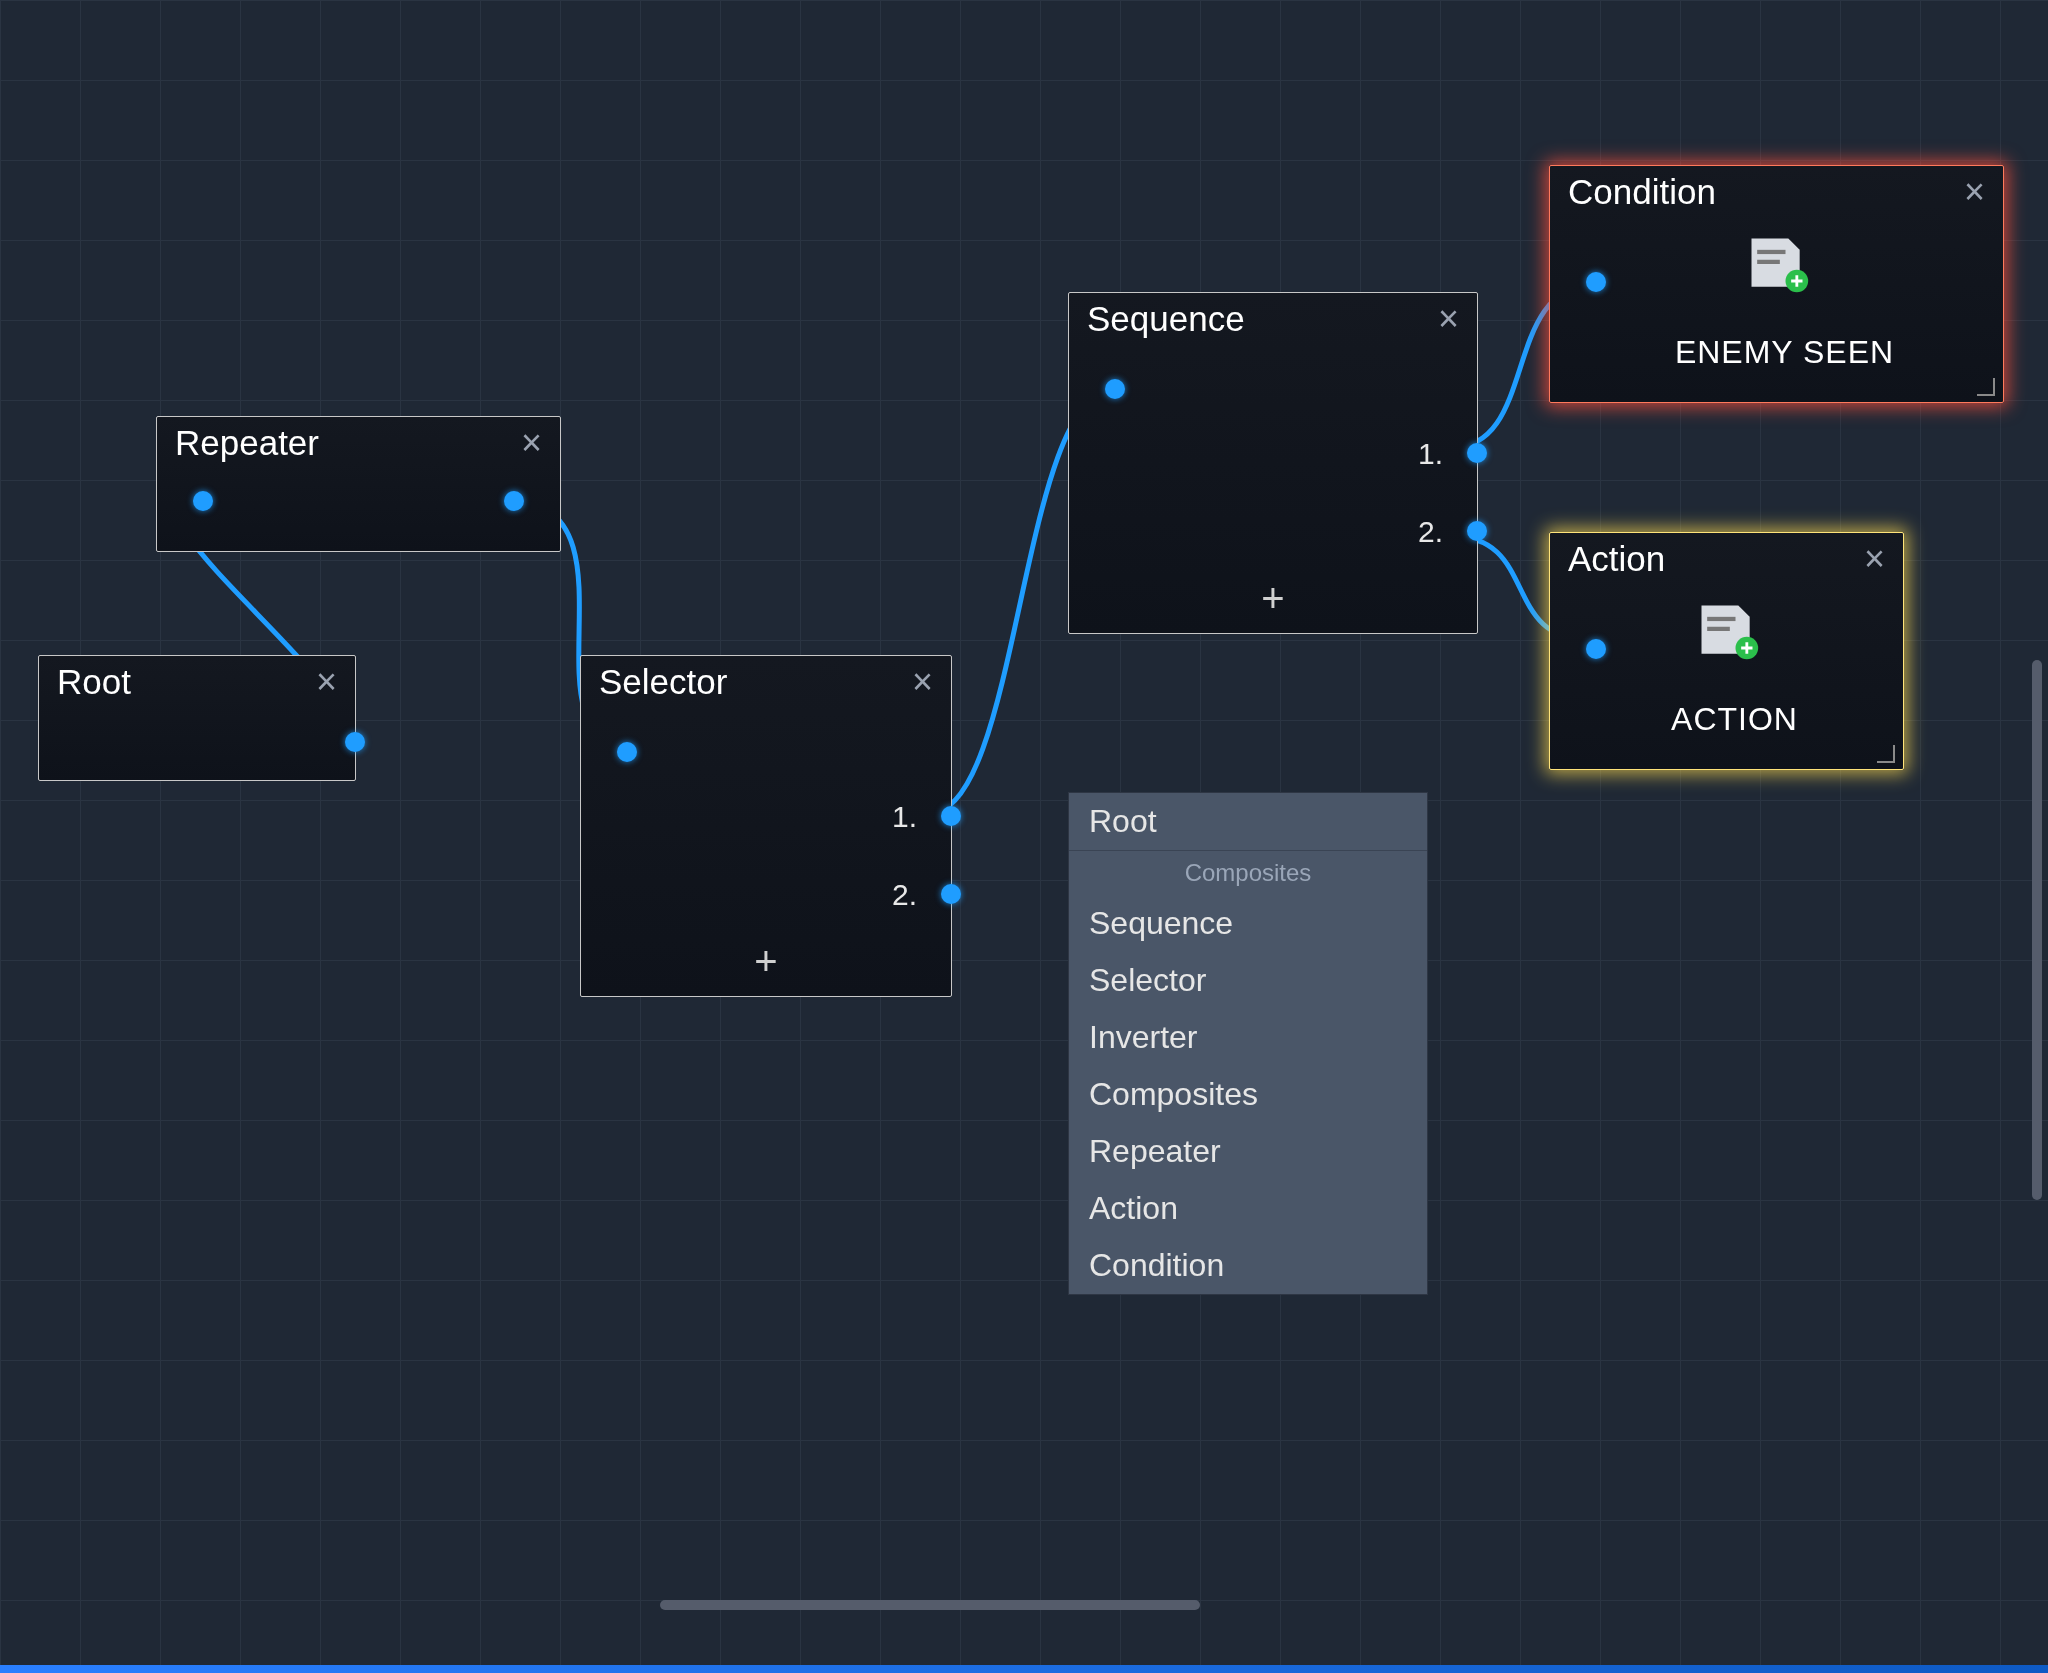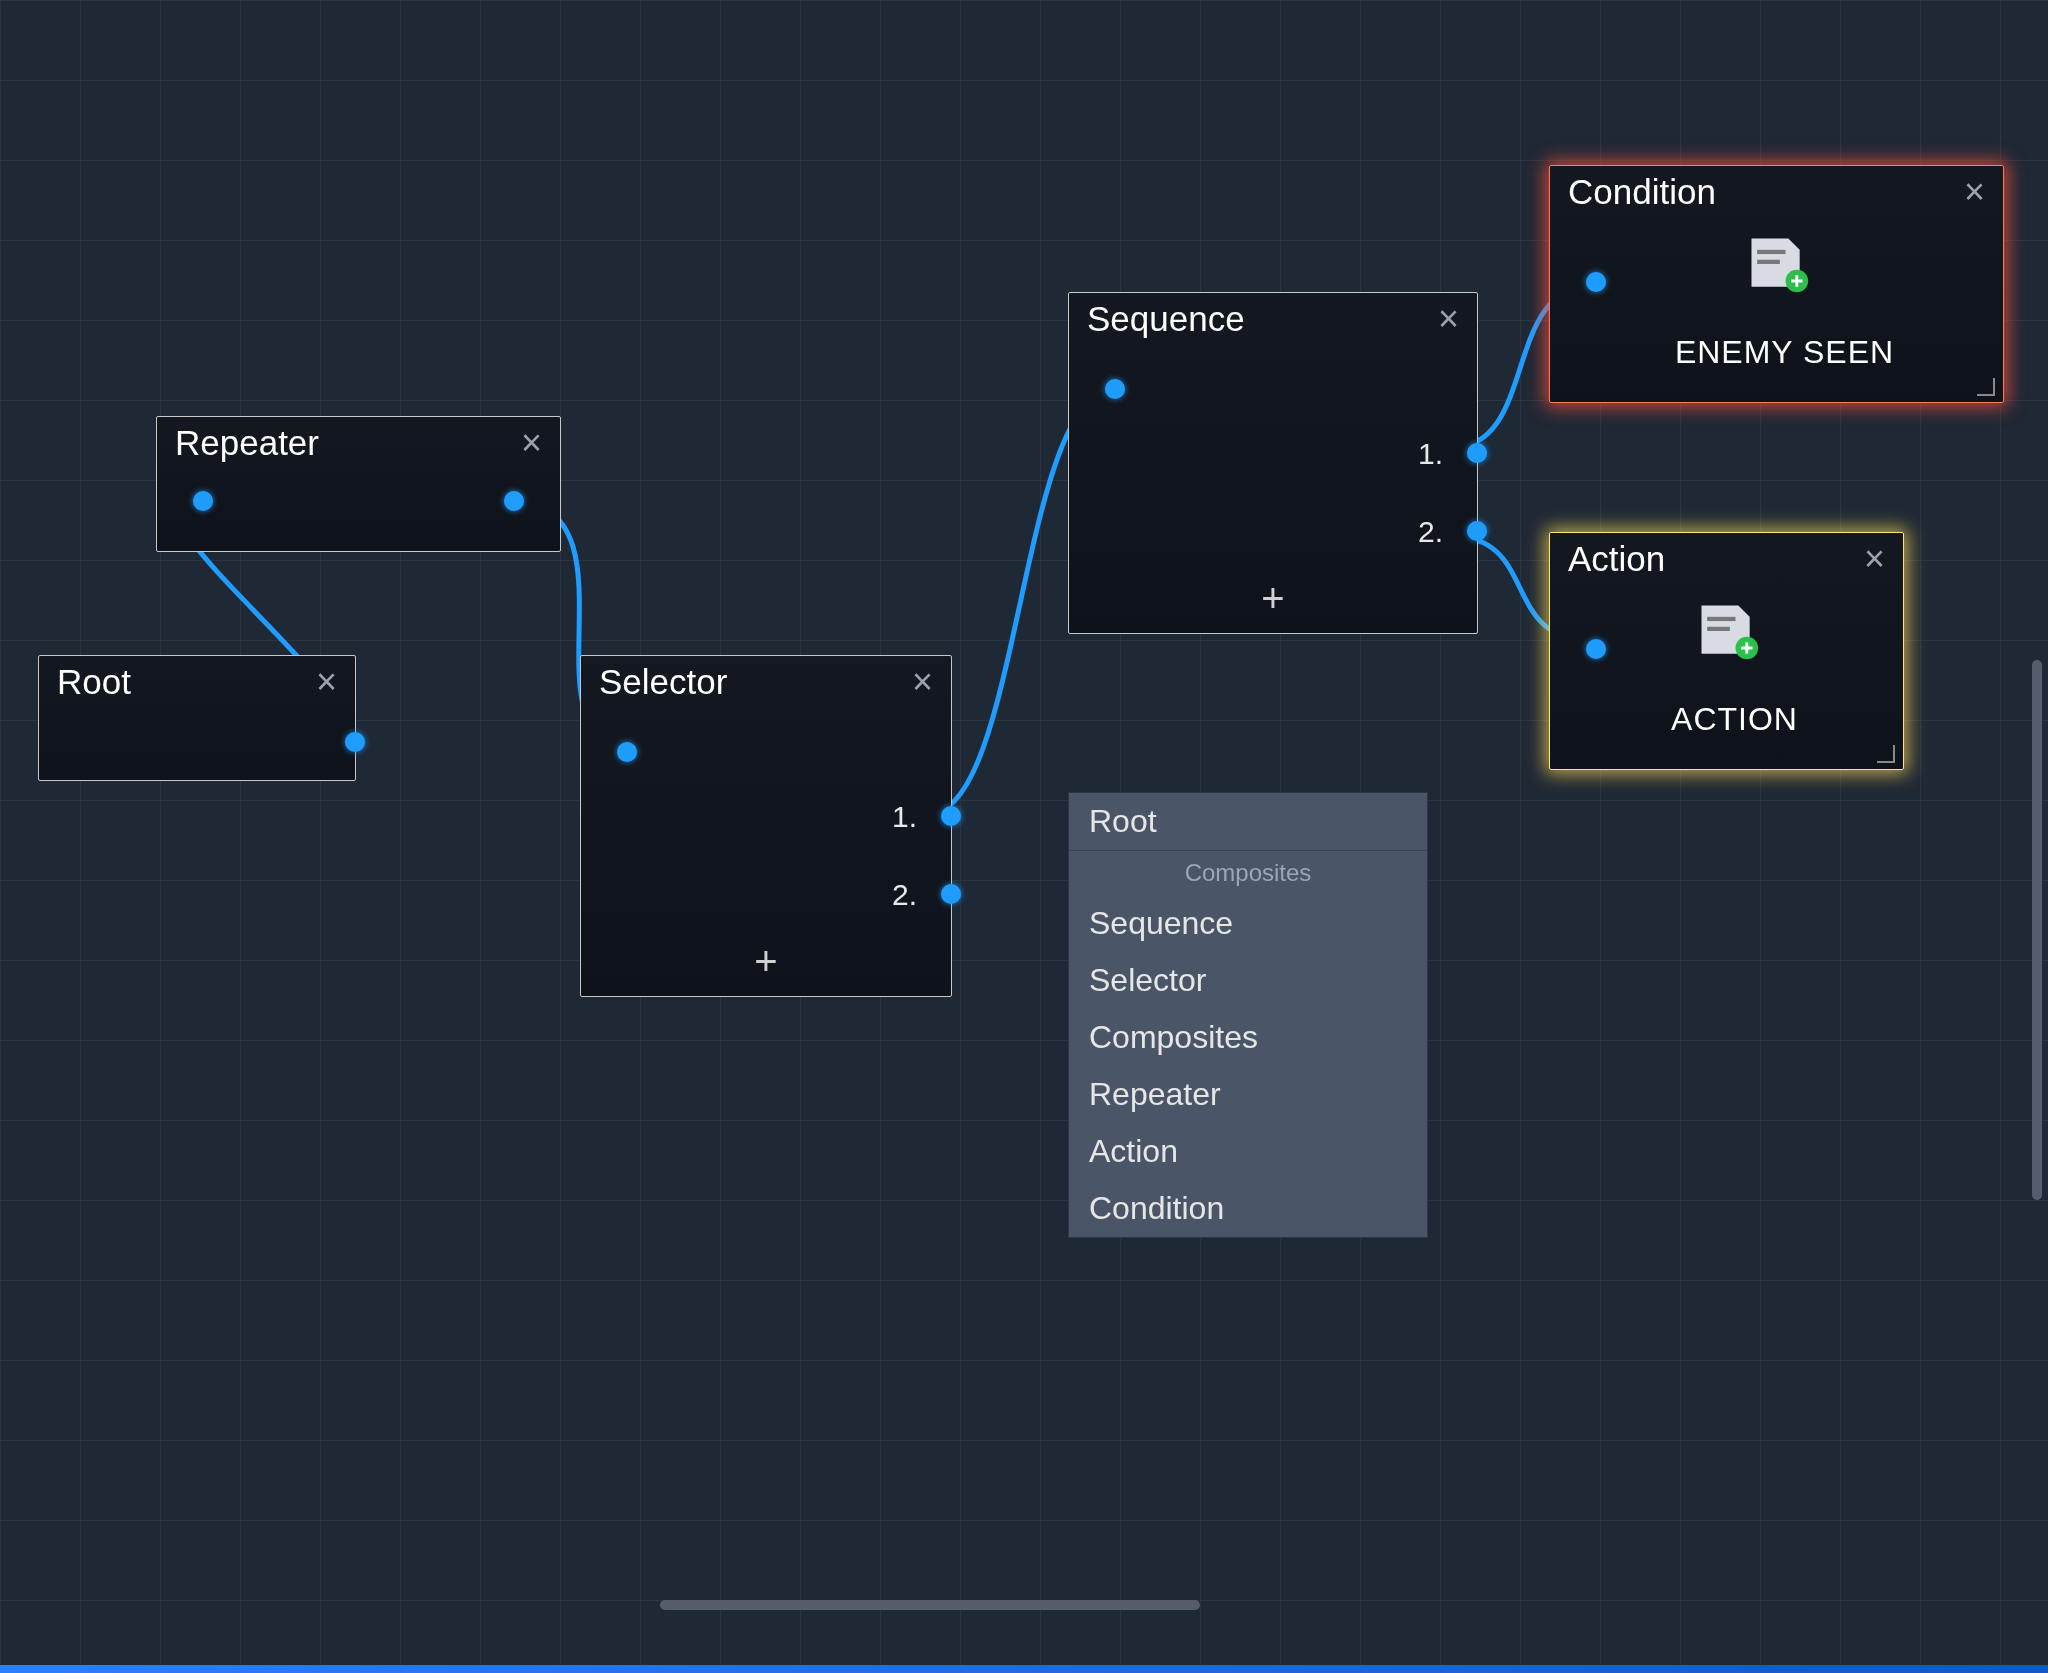--- a/index.html
+++ b/index.html
@@ -226,20 +226,21 @@
   </svg>
   <div class="leaf-value" style="top:168px;">ACTION</div>
   <div class="resize-corner"></div>
 </div>
 
 <div class="ctx-menu" style="left:1068px; top:792px; width:360px;">
   <div class="item">Root</div>
   <div class="header">Composites</div>
   <div class="item">Sequence</div>
   <div class="item">Selector</div>
+  <div class="item">Inverter</div>
   <div class="item">Composites</div>
   <div class="item">Repeater</div>
   <div class="item">Action</div>
   <div class="item">Condition</div>
 </div>
 
 <div class="scrollbar-h" style="left:660px; top:1600px; width:540px;"></div>
 <div class="scrollbar-v" style="right:6px; top:660px; height:540px;"></div>
 <div class="bottom-edge"></div>
 

